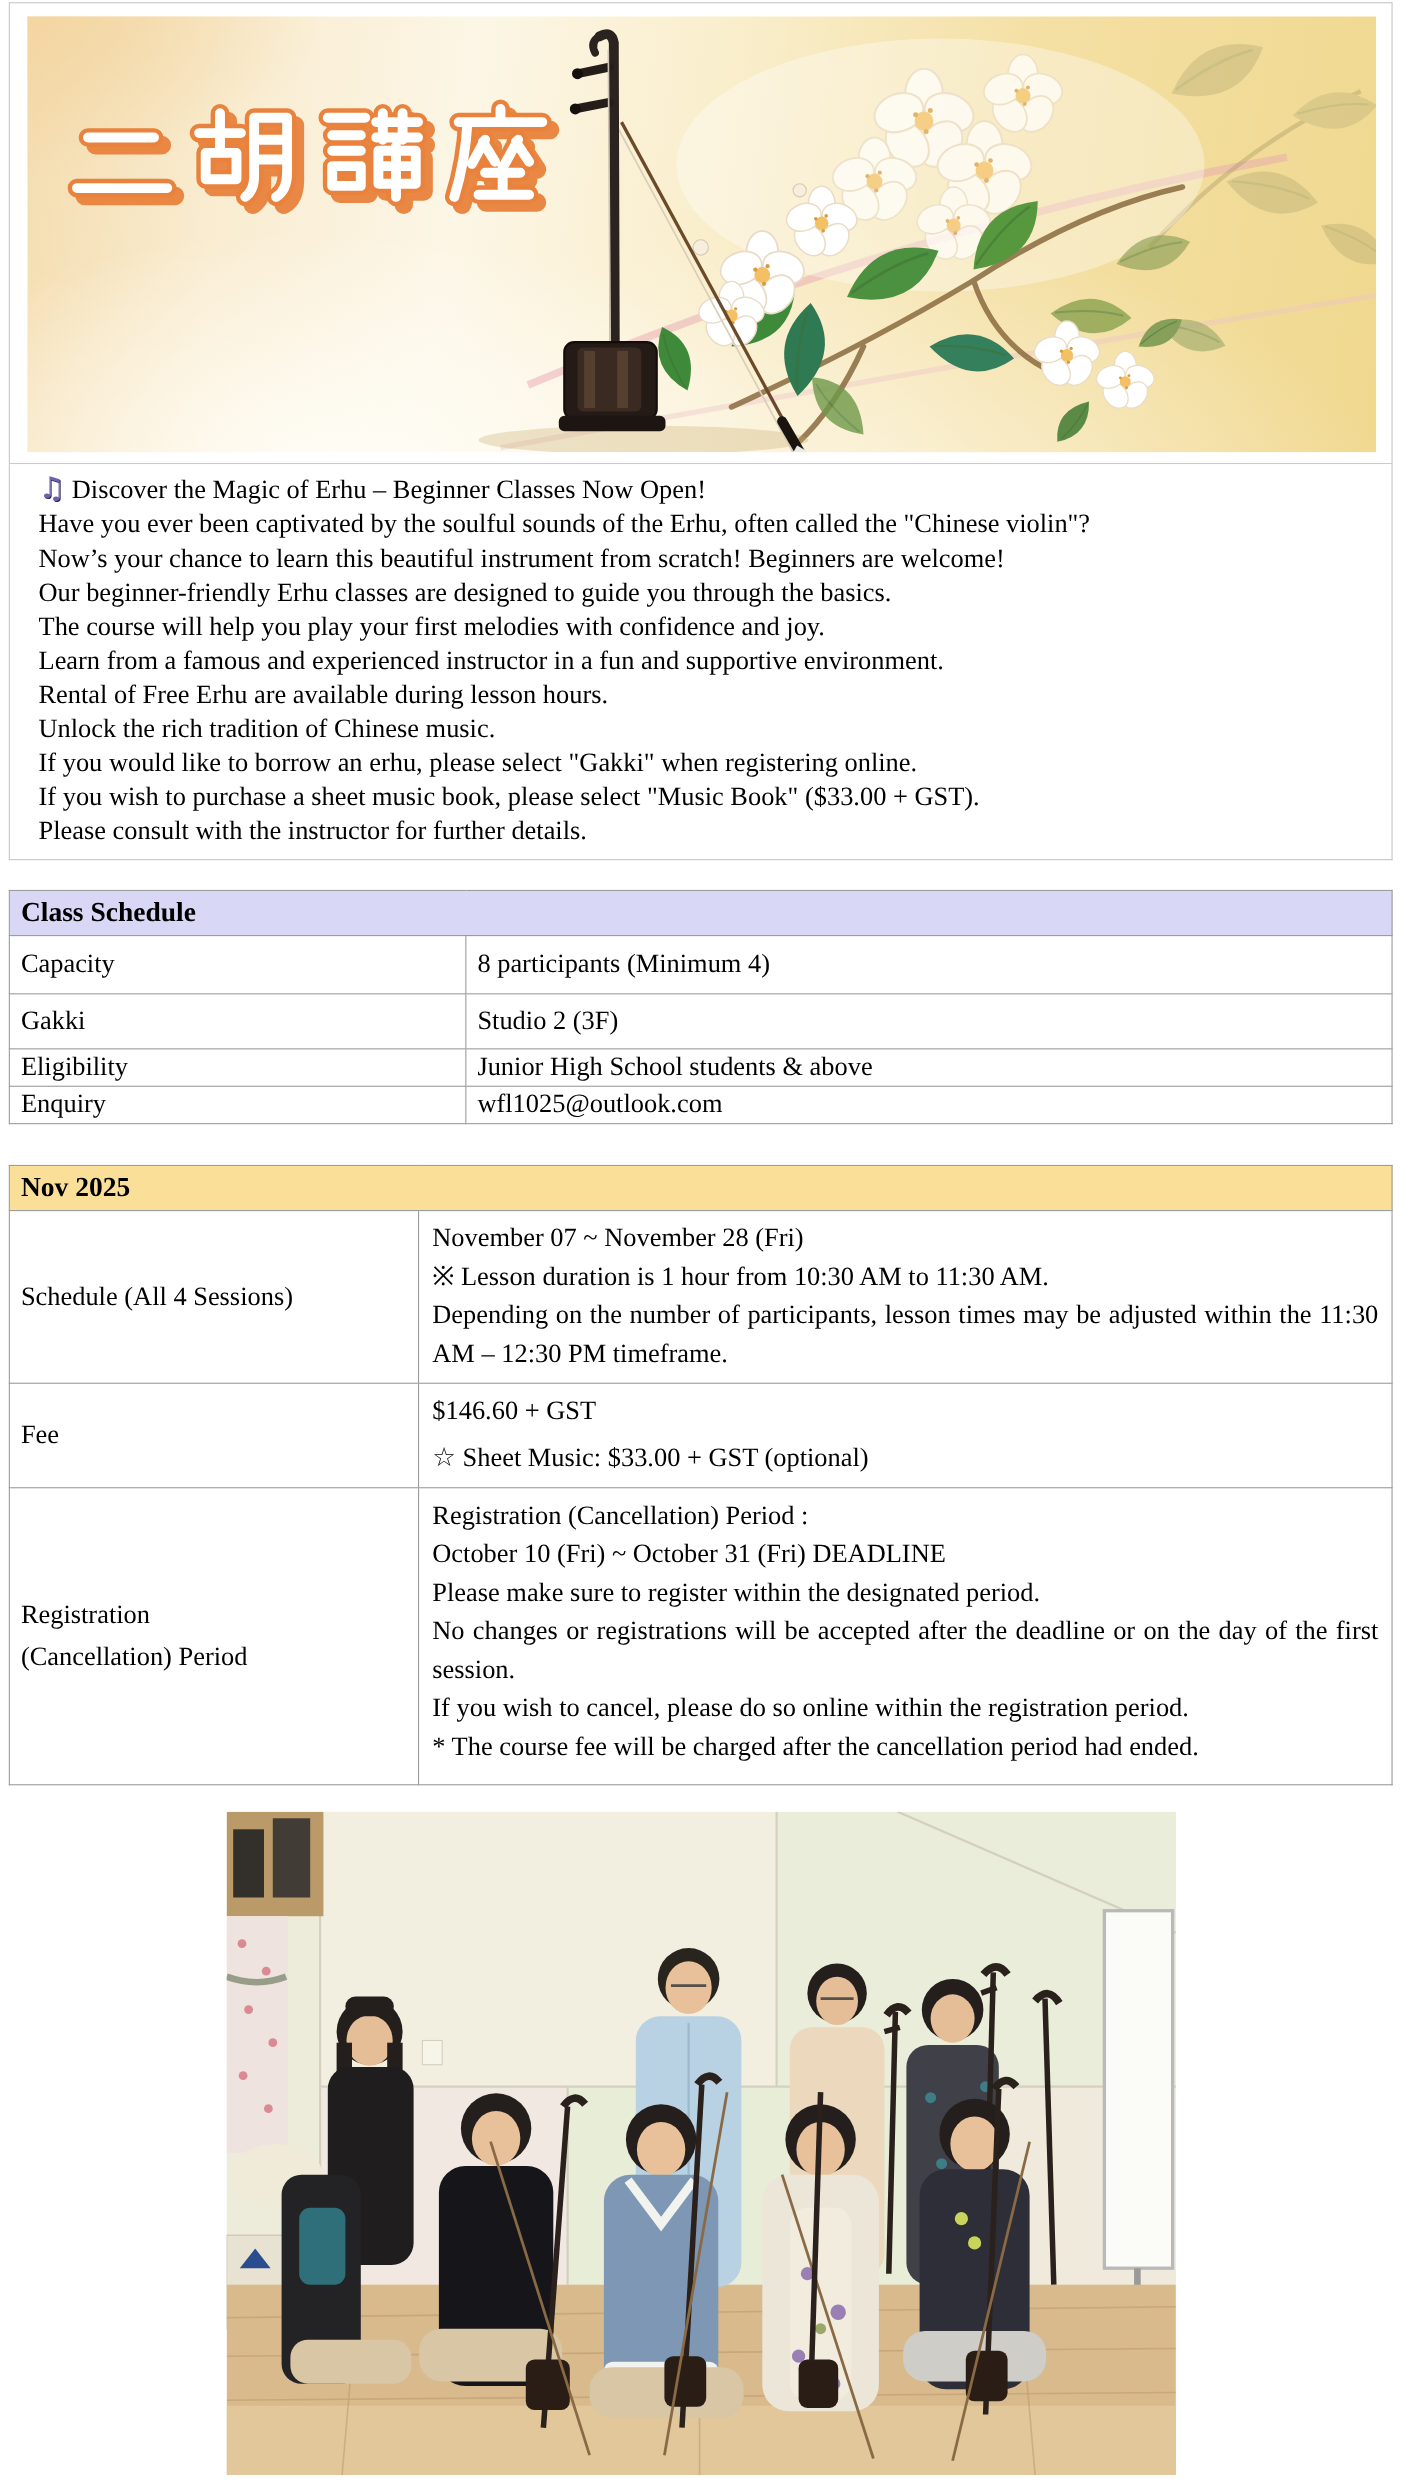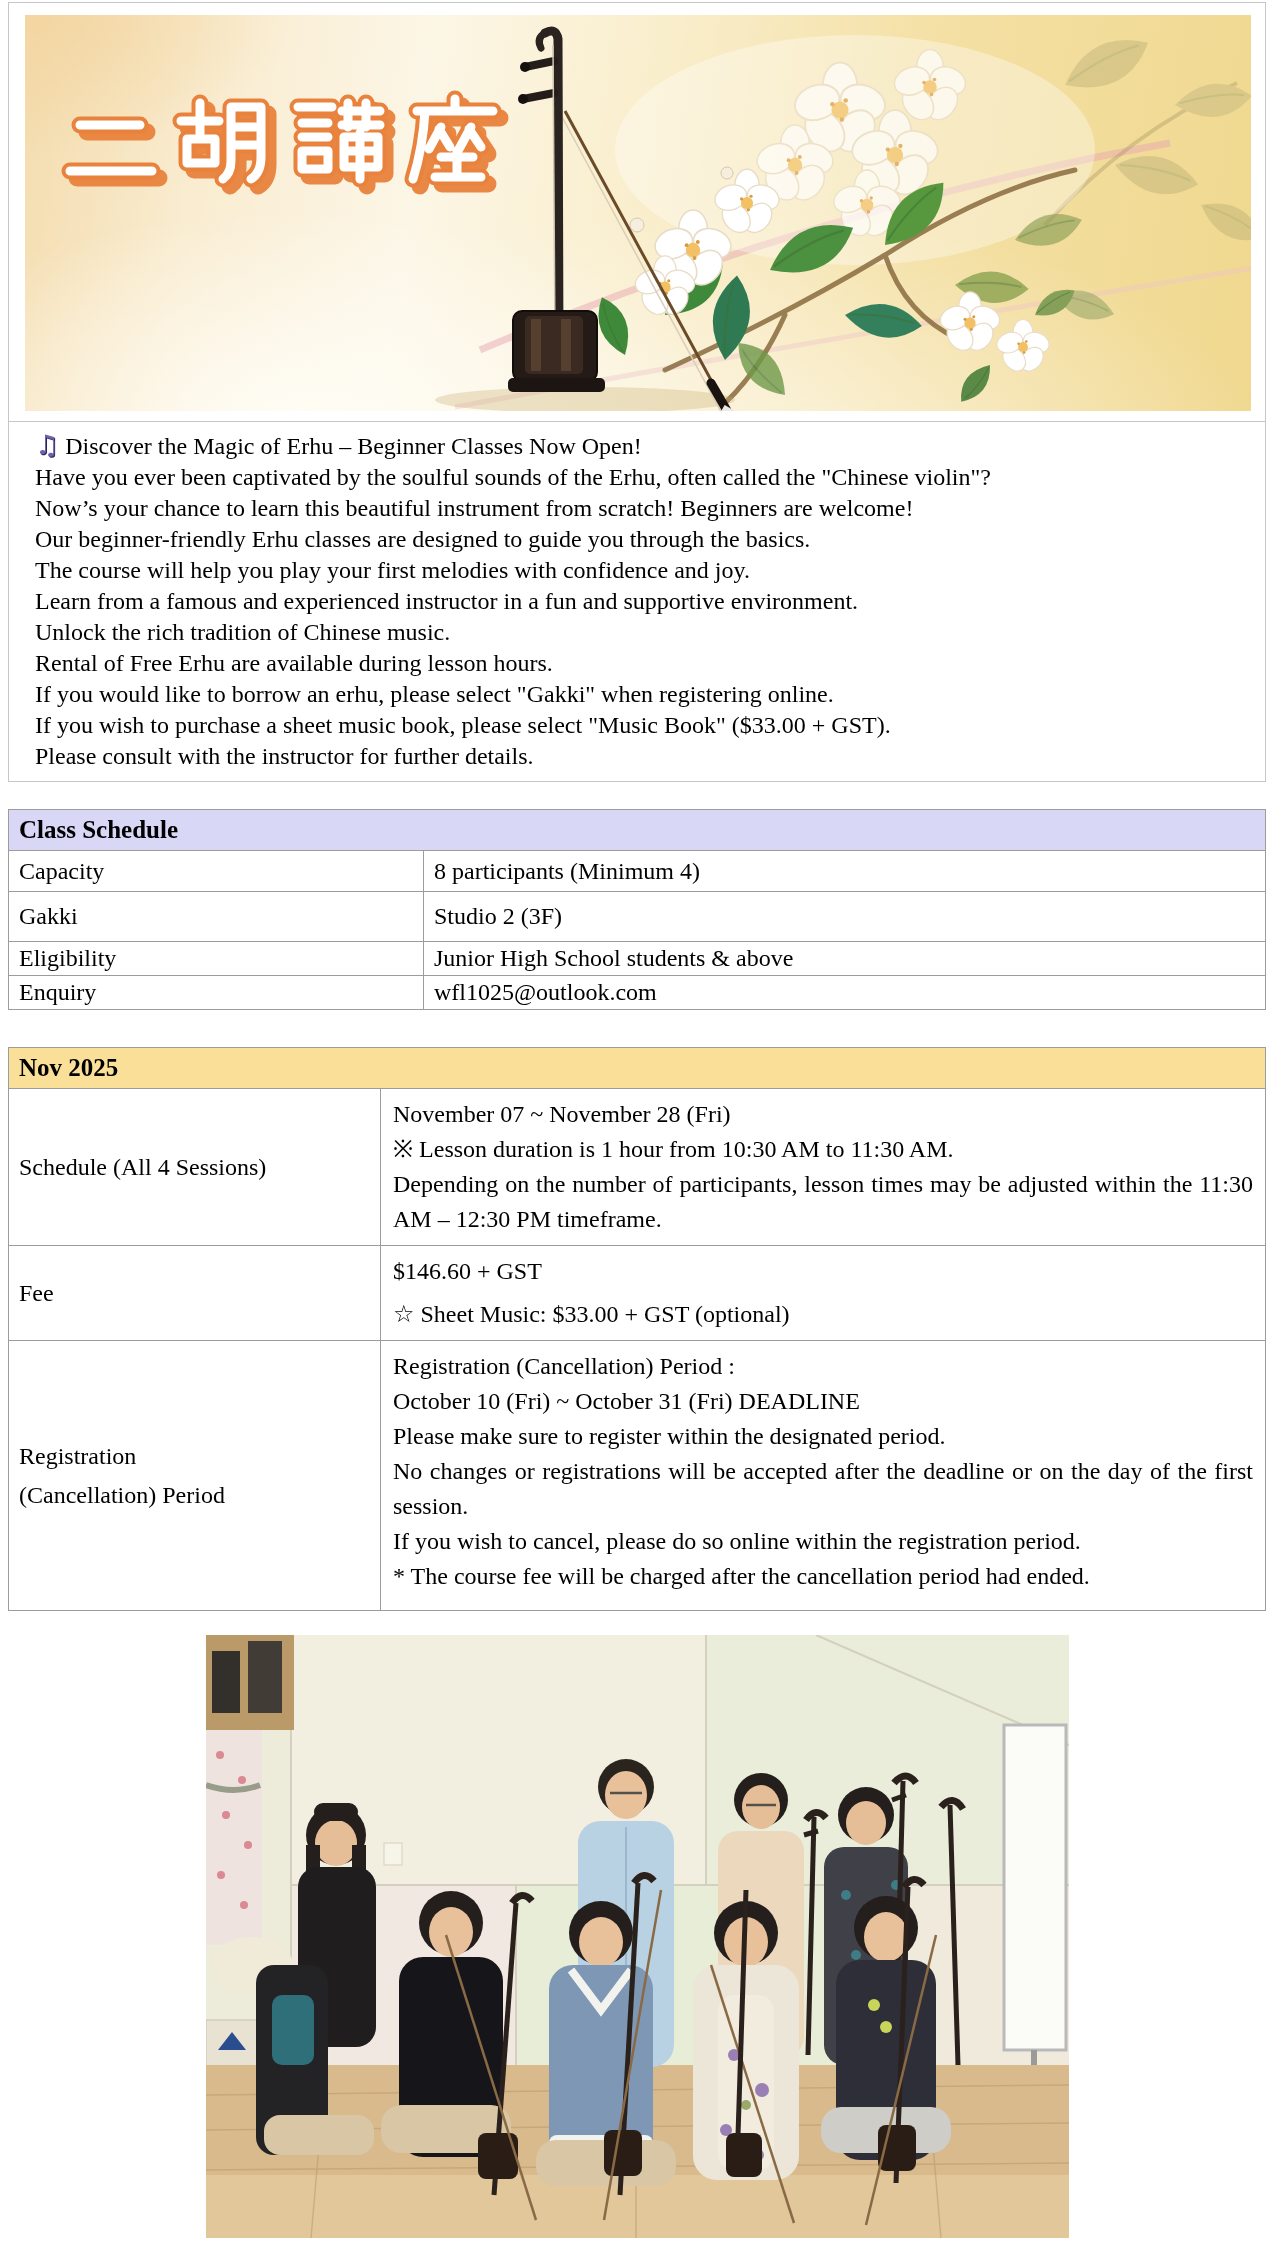--- a/index.html
+++ b/index.html
@@ -47,21 +47,21 @@
     padding-right:6px;
   }
 
   
   table{border-collapse:collapse;table-layout:fixed;width:1258px;margin-left:8px;font-size:24px;}
   td,th{border:1px solid #9c9c9c;padding:2px 10px;vertical-align:middle;text-align:left;}
   th{font-size:25px;font-weight:bold;}
   .cs-table{margin-top:27px;}
   .cs-table th{background:#d8d7f5;height:36px;}
   .cs-table col.c1{width:415px;}
-  .r-tall{height:41px;} .r-mid{height:50px;} .r-sm{height:34px;}
+  .r-tall{height:53px;} .r-mid{height:50px;} .r-sm{height:34px;}
 
   .nov-table{margin-top:37px;}
   .nov-table th{background:#fadf98;height:36px;}
   .nov-table col.c1{width:372px;}
   .nov-table td.val{line-height:35px;padding:8px 12px;}
   .nov-table td.lbl{font-weight:normal;}
   .justify{text-align:justify;}
   .fee-line2{margin-top:8px;}
   .reg-cell{padding-bottom:16px !important;}
   .lbl-line2{margin-top:12px;}
@@ -201,22 +201,22 @@
     </div>
   </div>
 
   <div class="intro-box">
     <div class="intro-line"><span class="note-icon">♫</span><span>Discover the Magic of Erhu – Beginner Classes Now Open!</span></div>
     <div class="intro-line">Have you ever been captivated by the soulful sounds of the Erhu, often called the "Chinese violin"?</div>
     <div class="intro-line">Now’s your chance to learn this beautiful instrument from scratch! Beginners are welcome!</div>
     <div class="intro-line">Our beginner-friendly Erhu classes are designed to guide you through the basics.</div>
     <div class="intro-line">The course will help you play your first melodies with confidence and joy.</div>
     <div class="intro-line">Learn from a famous and experienced instructor in a fun and supportive environment.</div>
+    <div class="intro-line">Rental of Free Erhu are available during lesson hours.</div>
     <div class="intro-line">Unlock the rich tradition of Chinese music.</div>
-    <div class="intro-line">Rental of Free Erhu are available during lesson hours.</div>
     <div class="intro-line">If you would like to borrow an erhu, please select "Gakki" when registering online.</div>
     <div class="intro-line">If you wish to purchase a sheet music book, please select "Music Book" ($33.00 + GST).</div>
     <div class="intro-line">Please consult with the instructor for further details.</div>
   </div>
 
   <table class="cs-table">
     <colgroup>
         <col class="c1">
         <col>
       </colgroup>

